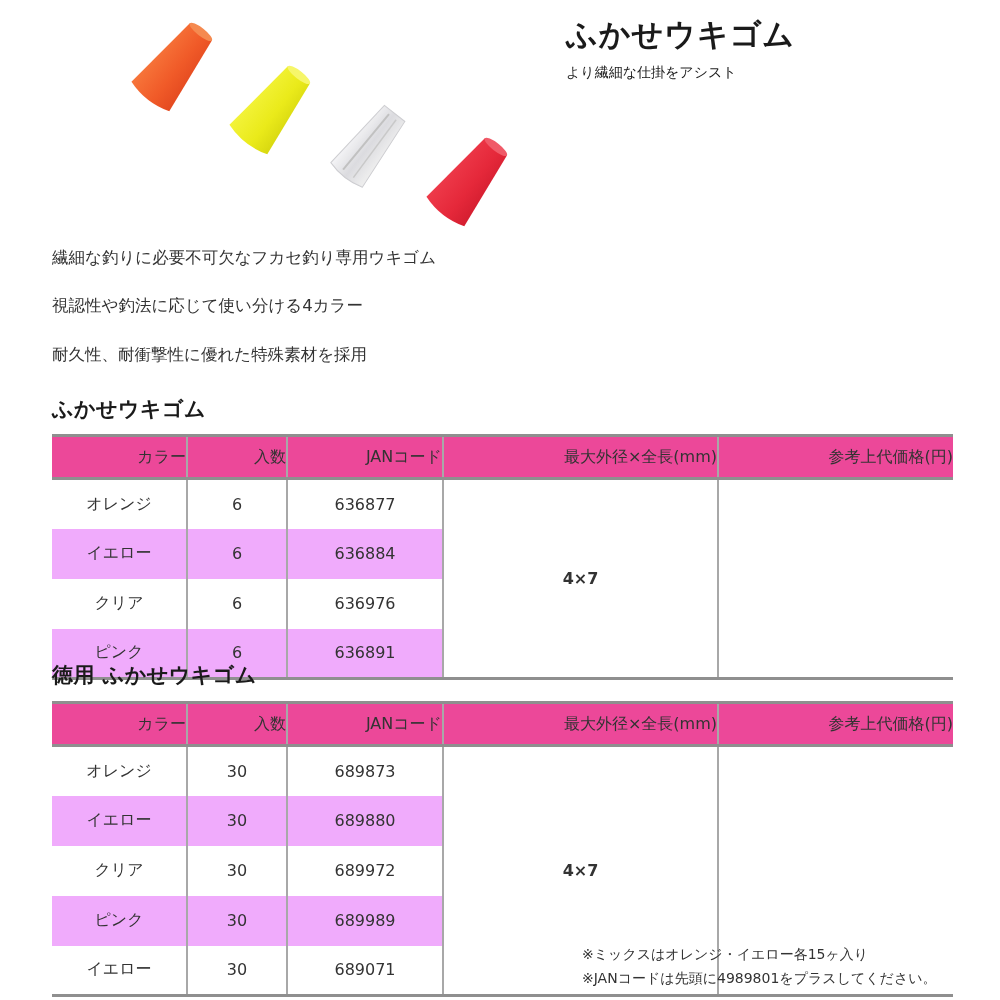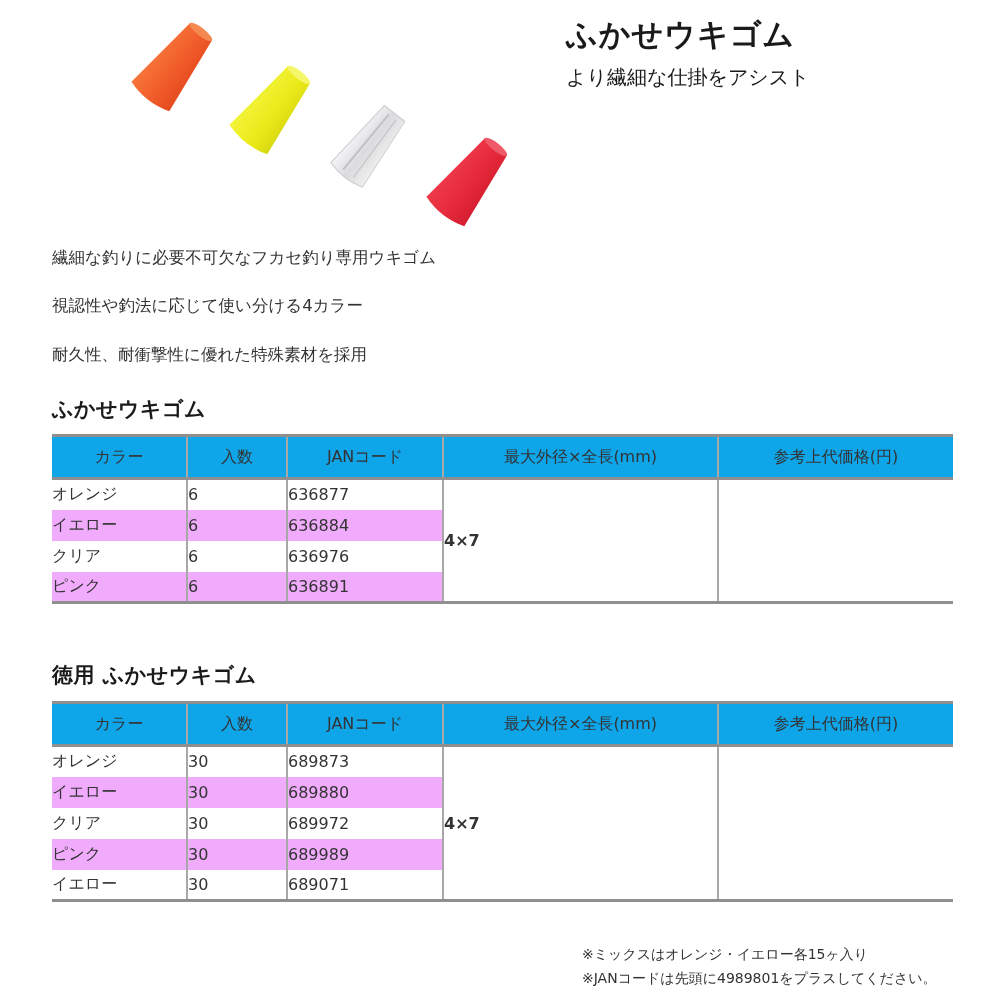--- a/index.html
+++ b/index.html
@@ -2,30 +2,30 @@
 <html><head>
 <meta charset="utf-8">
 <style>
   * { box-sizing: border-box; margin: 0; padding: 0; }
   html, body { width: 1000px; height: 1000px; background: #ffffff; overflow: hidden; }
   body { position: relative; font-family: "DejaVu Sans", "Liberation Sans", sans-serif; color: #222; }
 
   .product-photo { position: absolute; left: 100px; top: 0; width: 450px; height: 230px; }
 
   .hero-title { position: absolute; left: 566px; top: 14px; font-size: 31px; font-weight: bold; color: #1a1a1a; letter-spacing: 1px; white-space: nowrap; }
-  .hero-sub { position: absolute; left: 566px; top: 64px; font-size: 20px; color: #1a1a1a; white-space: nowrap; }
+  .hero-sub { position: absolute; left: 566px; top: 64px; font-size: 14px; color: #1a1a1a; white-space: nowrap; }
 
   .feature { position: absolute; left: 52px; font-size: 16.5px; color: #333; white-space: nowrap; }
 
   .section-title { position: absolute; left: 52px; font-size: 21px; font-weight: bold; color: #1a1a1a; white-space: nowrap; letter-spacing: 0.5px; }
 
   table.spec { position: absolute; left: 52px; width: 901px; border-collapse: collapse; table-layout: fixed; font-size: 16px; color: #333; }
-  table.spec th { background: #0ea5e9; font-weight: normal; height: 43px; border-top: 3px solid #8f8f8f; border-bottom: 3px solid #8f8f8f; border-left: 2px solid #a8a8a8; text-align: center; color: #333; }
+  table.spec th { background: #ec4899; font-weight: normal; height: 43px; border-top: 3px solid #8f8f8f; border-bottom: 3px solid #8f8f8f; border-left: 2px solid #a8a8a8; text-align: right; color: #333; }
   table.spec th:first-child { border-left: none; }
-  table.spec td { height: 31px; border-left: 2px solid #a8a8a8; }
+  table.spec td { height: 50px; text-align: center; border-left: 2px solid #a8a8a8; }
   table.spec td:first-child { border-left: none; }
   table.spec tr.alt td.cell { background: #f0abfc; }
   table.spec tr:last-child td { border-bottom: 3px solid #8f8f8f; }
   table.spec td.merged { background: #fff; border-bottom: 3px solid #8f8f8f; font-weight: bold; }
 
   .note { position: absolute; left: 582px; font-size: 14px; color: #333; white-space: nowrap; }
 </style>
 </head>
 <body>
 

